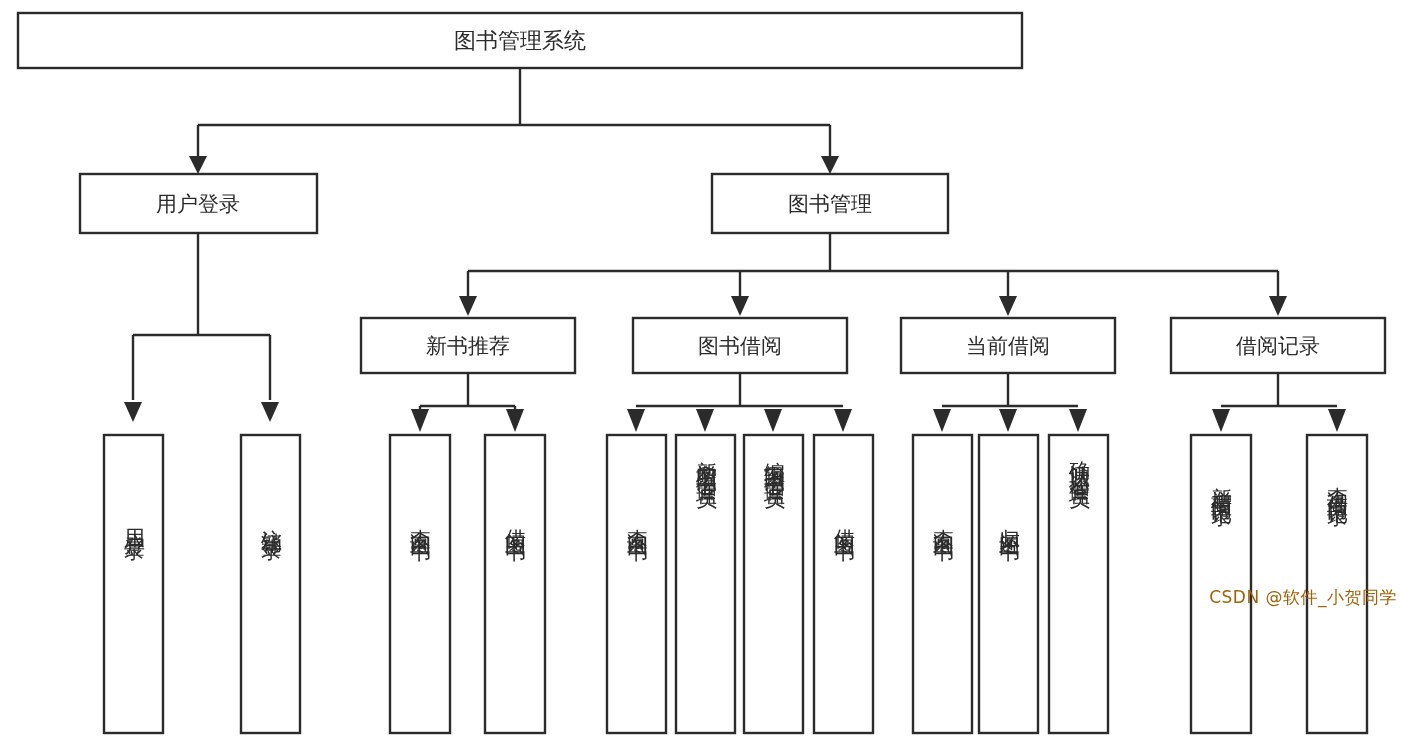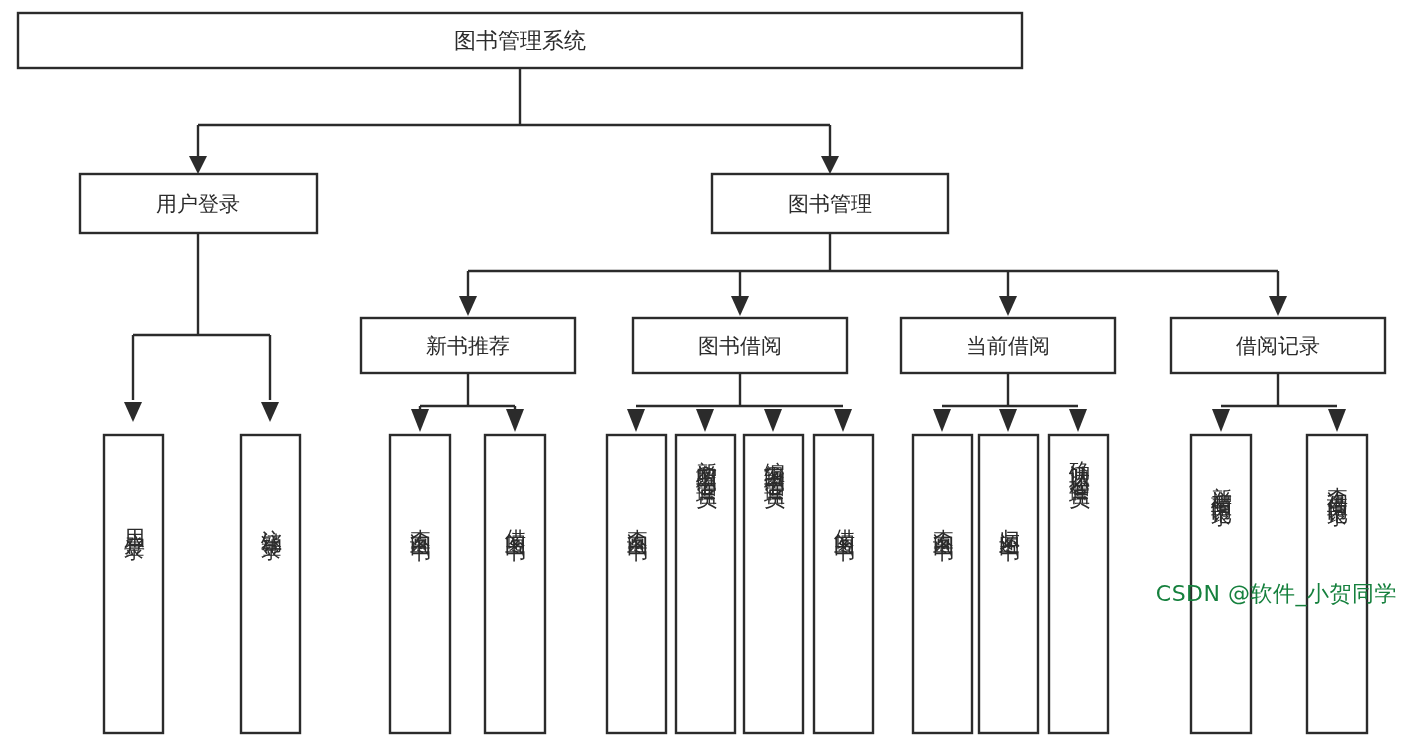--- a/index.html
+++ b/index.html
@@ -70,22 +70,22 @@
     white-space: nowrap;
     transform: translateX(-50%);
     text-align: center;
     pointer-events: none;
   }
   .watermark {
     position: absolute;
     right: 8px;
     bottom: 6px;
     font-family: "DejaVu Sans", "Liberation Sans", sans-serif;
-    font-size: 22px;
-    color: #15803d;
+    font-size: 17px;
+    color: #a16207;
     letter-spacing: 0.5px;
     white-space: nowrap;
   }
 </style>
 </head>
 <body>
 
 <div id="diagram-root">
 
   <svg id="tree-svg" viewBox="0 0 1405 747">

